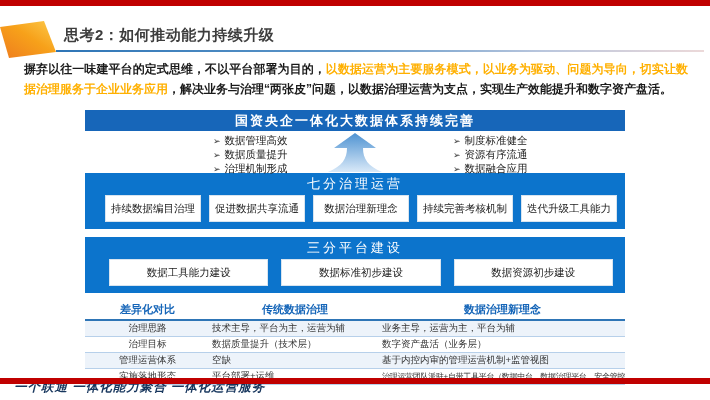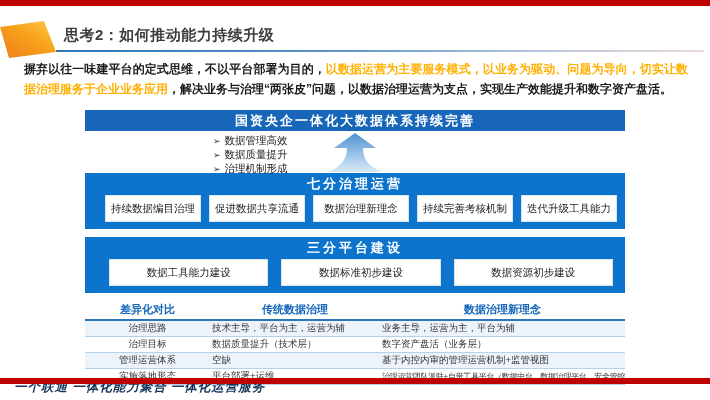--- a/index.html
+++ b/index.html
@@ -28,21 +28,21 @@
   .bullets-zone{position:relative;height:42px;}
   .bullet-col{position:absolute;top:3px;font-size:10.5px;color:#222;line-height:13px;}
   .bullet-col.left{left:128px;}
   .bullet-col.right{left:368px;}
   .bullet-line{white-space:nowrap;}
   .bullet-glyph{font-size:9px;margin-right:4px;color:#333;}
   .up-arrow{position:absolute;left:50%;top:1px;transform:translateX(-50%);width:66px;height:41px;}
 
   .panel{background:#0c74cc;padding:3px 8px 7px 8px;}
   .panel.p2{margin-top:8px;}
-  .panel-title{color:#ffffff;font-size:13px;font-weight:bold;letter-spacing:3px;
+  .panel-title{color:#ffffff;font-size:13px;font-weight:normal;letter-spacing:3px;
                text-align:center;height:16px;line-height:16px;margin-bottom:3px;}
   .panel-boxes{display:flex;gap:8px;margin-left:12px;}
   .panel.p2 .panel-boxes{gap:13px;padding:0 4px;}
   .pbox{flex:1;background:#ffffff;border:1px solid #d8e4ef;color:#222;font-size:10.5px;
         height:25px;display:flex;align-items:center;justify-content:center;white-space:nowrap;}
 
   .cmp-table{margin-top:7px;font-size:9.5px;color:#333;}
   .t-row{display:grid;grid-template-columns:125px 170px 1fr;align-items:center;}
   .t-head{height:19px;border-bottom:2px solid #2e75b6;}
   .t-head .t-cell{color:#1565b8;font-weight:bold;font-size:11px;text-align:center;}
@@ -93,20 +93,25 @@
       <svg class="up-arrow" viewBox="0 0 66 41">
         <defs>
           <linearGradient id="ag" x1="0" y1="0" x2="0" y2="1">
             <stop offset="0" stop-color="#4f93d2"></stop>
             <stop offset="1" stop-color="#d9e9f8"></stop>
           </linearGradient>
         </defs>
         <path d="M33 1 L54 16 L41 16 C41 27 46 34 60 40 L6 40 C20 34 25 27 25 16 L12 16 Z" fill="url(#ag)"></path>
       </svg>
 
+      <div class="bullet-col right">
+        <div class="bullet-line"><span class="bullet-glyph">➢</span><span>制度标准健全</span></div>
+        <div class="bullet-line"><span class="bullet-glyph">➢</span><span>资源有序流通</span></div>
+        <div class="bullet-line"><span class="bullet-glyph">➢</span><span>数据融合应用</span></div>
+      </div>
     </div>
 
     <div class="panel p1">
       <div class="panel-title">七分治理运营</div>
       <div class="panel-boxes">
         <div class="pbox">持续数据编目治理</div>
         <div class="pbox">促进数据共享流通</div>
         <div class="pbox">数据治理新理念</div>
         <div class="pbox">持续完善考核机制</div>
         <div class="pbox">迭代升级工具能力</div>

